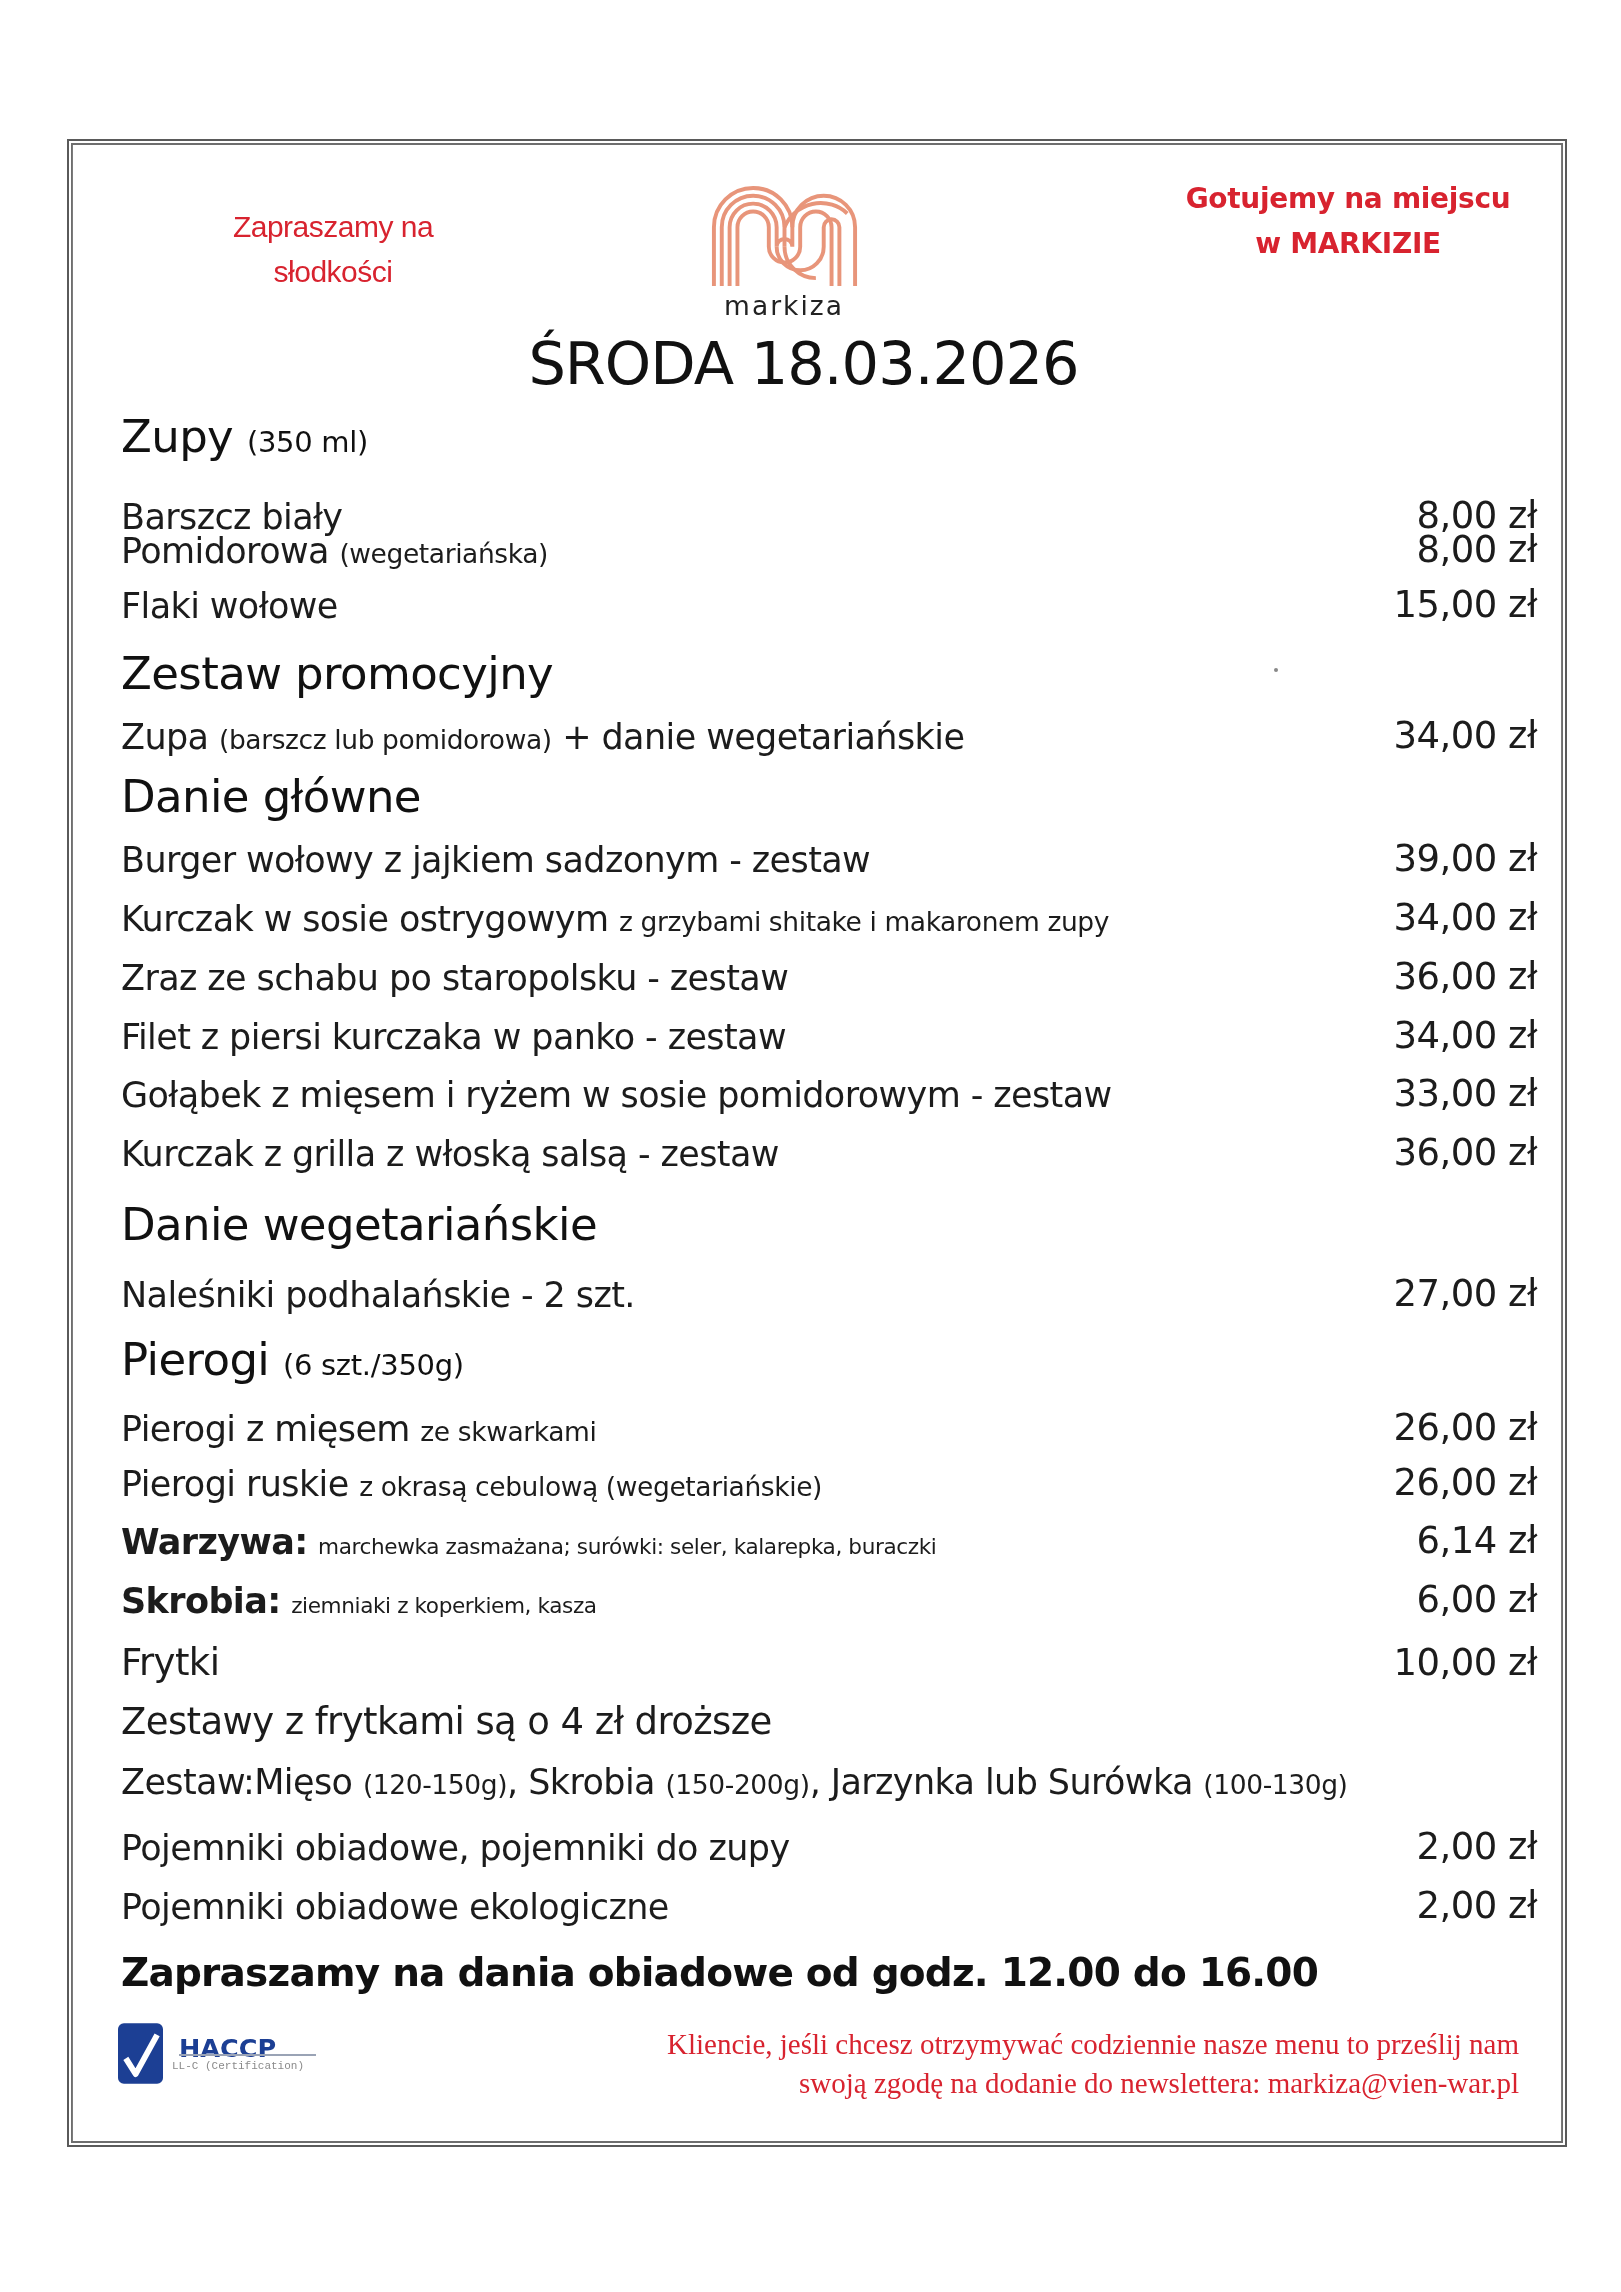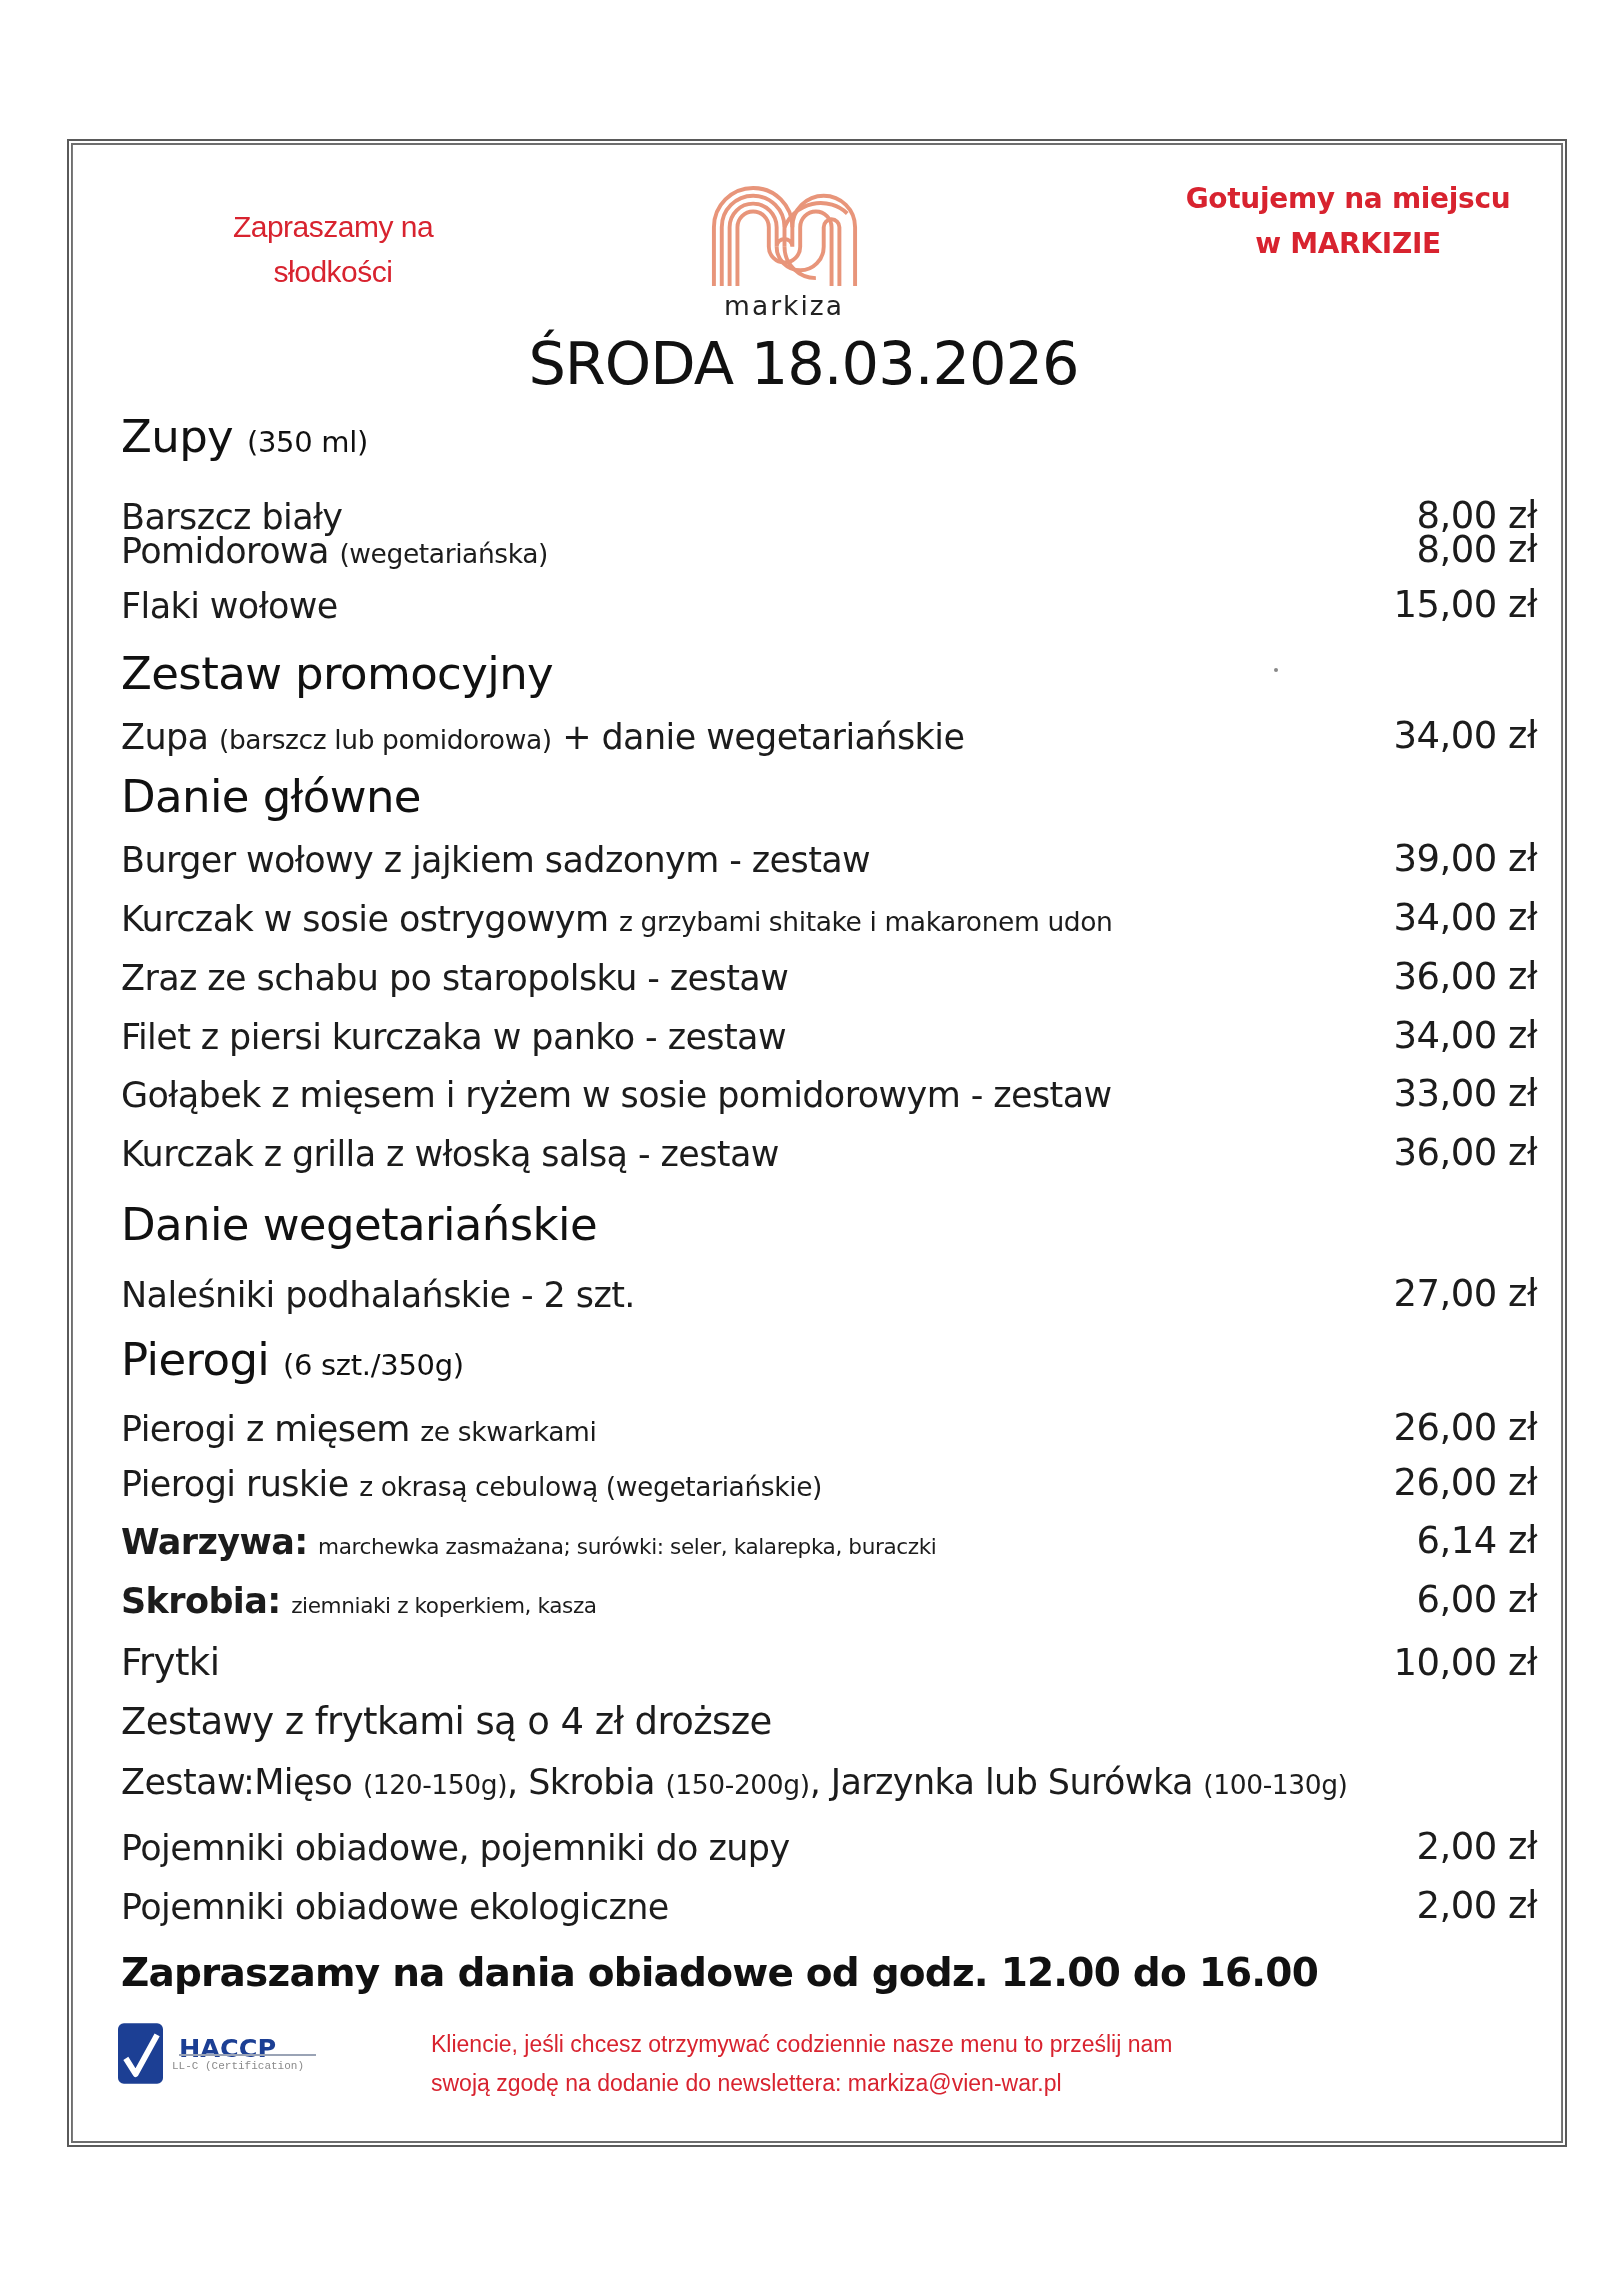--- a/index.html
+++ b/index.html
@@ -18,21 +18,21 @@
   .row { position:absolute; left:121px; width:1416px; height:49px; }
   .row .name { position:absolute; left:0; bottom:0; white-space:nowrap; font-size:35px; color:#1c1c1c; letter-spacing:-0.6px; }
   .row .name small { font-size:26.5px; letter-spacing:-0.4px; }
   .row .price { position:absolute; right:0; bottom:0; white-space:nowrap; font-size:37px; color:#1c1c1c; letter-spacing:-0.5px; }
   .sec { position:absolute; left:121px; white-space:nowrap; font-size:45px; color:#111; letter-spacing:-0.6px; }
   .sec small { font-size:29px; letter-spacing:-0.3px; }
   .bold { font-weight:bold; }
   .tiny { font-size:21.6px !important; }
   .footer-main { left:121px; top:1950px; font-size:39px; font-weight:bold; color:#111; letter-spacing:-0.8px; }
   .haccp { left:118px; top:2021px; width:216px; height:63px; }
-  .newsletter { left:431px; top:2025px; width:1088px; text-align:left; font-size:23px; line-height:39px; font-family:Liberation Sans, sans-serif; }
+  .newsletter { left:431px; top:2025px; width:1088px; text-align:right; font-size:29px; line-height:39px; font-family:Liberation Serif, serif; }
   .dot { left:1274px; top:668px; width:3.9px; height:3.9px; background:#888; border-radius:2px; }
 </style>
 </head>
 <body>
 
 <div class="frame"></div>
 
 <div class="abs hdr-left red">
   <div>Zapraszamy na</div>
   <div>słodkości</div>
@@ -82,21 +82,21 @@
   <span class="name"><span>Zupa</span> <small>(barszcz lub pomidorowa)</small> <span>+ danie wegetariańskie</span></span>
   <span class="price">34,00 zł</span>
 </div>
 
 <div class="sec" style="top:770px;">Danie główne</div>
 <div class="row" style="top:831px;">
   <span class="name">Burger wołowy z jajkiem sadzonym - zestaw</span>
   <span class="price">39,00 zł</span>
 </div>
 <div class="row" style="top:890px;">
-  <span class="name"><span>Kurczak w sosie ostrygowym</span> <small>z grzybami shitake i makaronem udon</small></span>
+  <span class="name"><span>Kurczak w sosie ostrygowym</span> <small>z grzybami shitake i makaronem zupy</small></span>
   <span class="price">34,00 zł</span>
 </div>
 <div class="row" style="top:949px;">
   <span class="name">Zraz ze schabu po staropolsku - zestaw</span>
   <span class="price">36,00 zł</span>
 </div>
 <div class="row" style="top:1008px;">
   <span class="name">Filet z piersi kurczaka w panko - zestaw</span>
   <span class="price">34,00 zł</span>
 </div>

